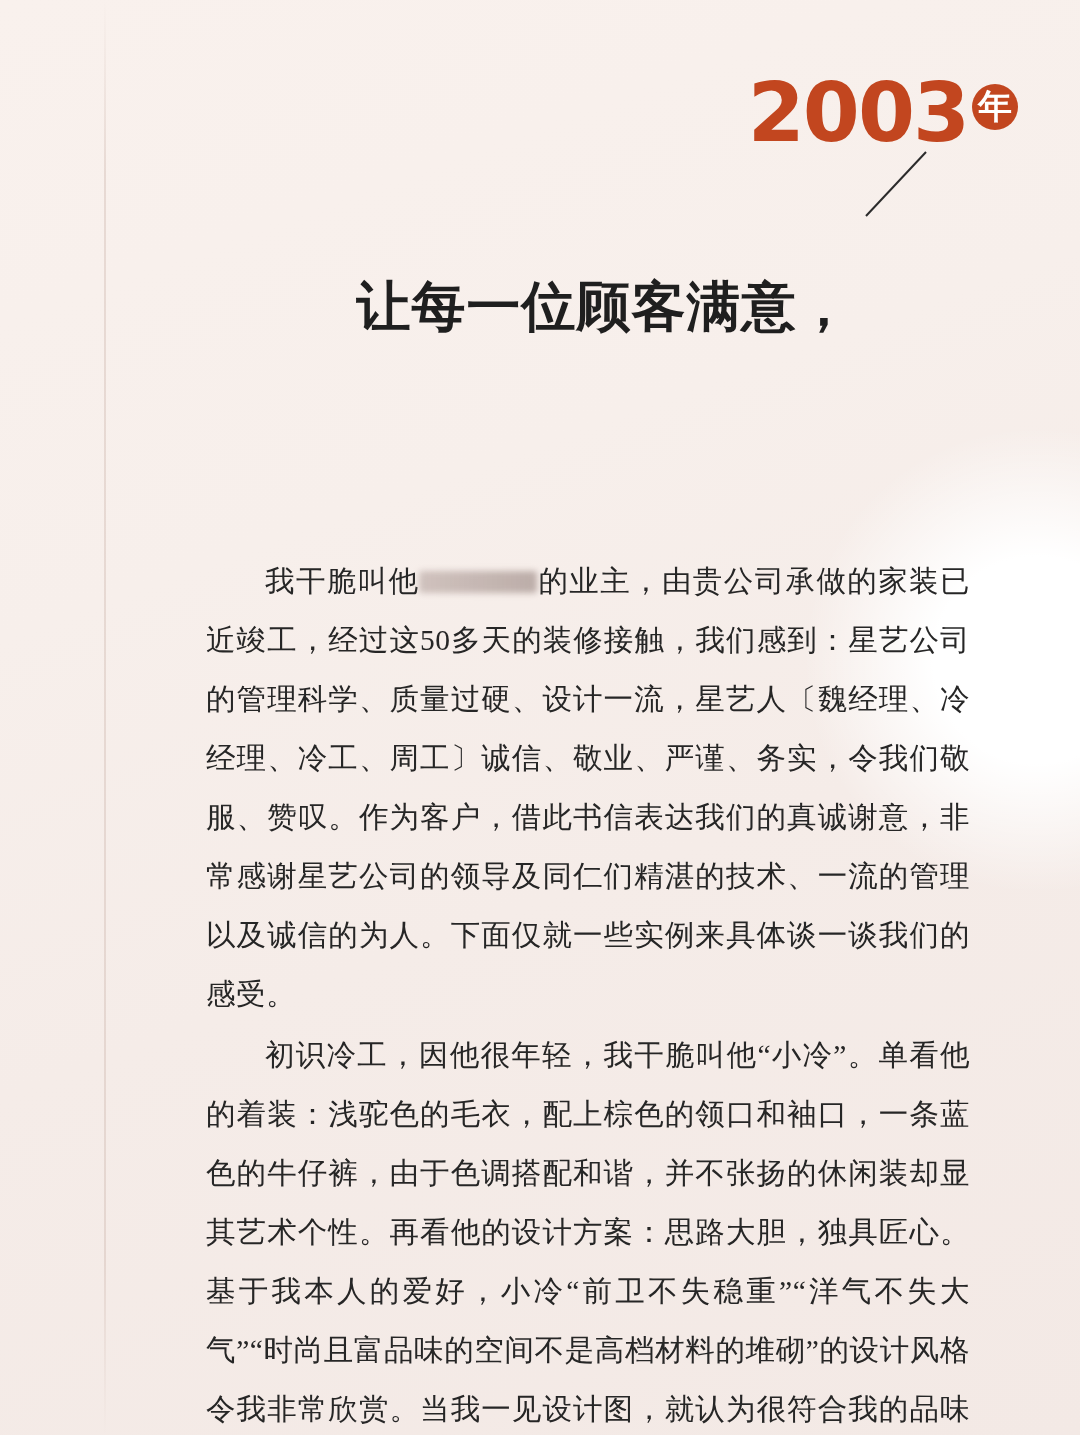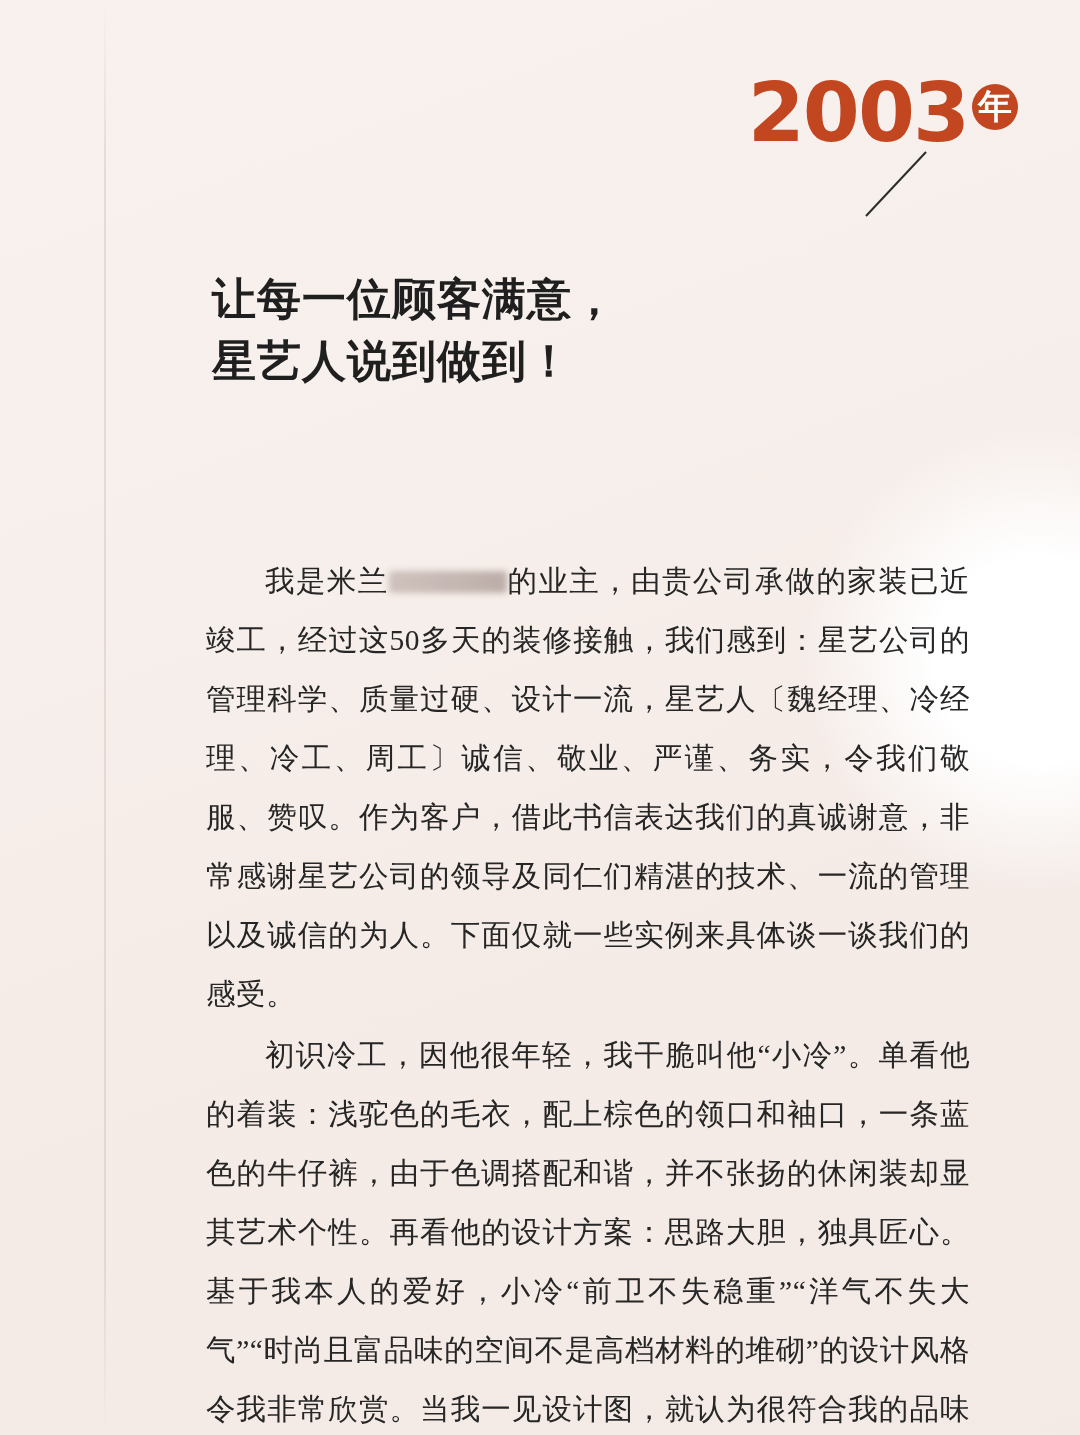--- a/index.html
+++ b/index.html
@@ -83,29 +83,30 @@
     position: absolute;
     right: 150px;
     top: 150px;
     width: 70px;
     height: 70px;
   }
 
   
   .headline {
     position: absolute;
-    left: 212px;
+    left: 224px;
     top: 268px;
     width: 760px;
     font-family: "Liberation Sans", sans-serif;
     font-weight: 700;
-    font-size: 44px;
+    font-size: 54px;
     line-height: 1.42;
     color: #1f1f1f;
     letter-spacing: 1px;
+    text-align: center;
   }
   .headline .line {
     display: block;
   }
 
   
   .subtitle {
     position: absolute;
     left: 212px;
     top: 470px;
@@ -157,24 +158,23 @@
     <span class="year-number">2003</span>
     <span class="year-suffix">年</span>
   </div>
 
   <svg class="year-stroke" viewBox="0 0 70 70">
     <path d="M66 2 L6 66" stroke="#2b2b2b" stroke-width="2" fill="none"></path>
   </svg>
 
   <div class="headline">
     <span class="line">让每一位顾客满意，</span>
-    <span class="line">星艺人说到做到！</span>
   </div>
 
 
   <div class="letter">
     <p>
-      <span>我是米兰</span><span class="redacted"></span><span>的业主，由贵公司承做的家装已近竣工，经过这50多天的装修接触，我们感到：星艺公司的管理科学、质量过硬、设计一流，星艺人〔魏经理、冷经理、冷工、周工〕诚信、敬业、严谨、务实，令我们敬服、赞叹。作为客户，借此书信表达我们的真诚谢意，非常感谢星艺公司的领导及同仁们精湛的技术、一流的管理以及诚信的为人。下面仅就一些实例来具体谈一谈我们的感受。</span>
+      <span>我干脆叫他</span><span class="redacted"></span><span>的业主，由贵公司承做的家装已近竣工，经过这50多天的装修接触，我们感到：星艺公司的管理科学、质量过硬、设计一流，星艺人〔魏经理、冷经理、冷工、周工〕诚信、敬业、严谨、务实，令我们敬服、赞叹。作为客户，借此书信表达我们的真诚谢意，非常感谢星艺公司的领导及同仁们精湛的技术、一流的管理以及诚信的为人。下面仅就一些实例来具体谈一谈我们的感受。</span>
     </p>
     <p>初识冷工，因他很年轻，我干脆叫他“小冷”。单看他的着装：浅驼色的毛衣，配上棕色的领口和袖口，一条蓝色的牛仔裤，由于色调搭配和谐，并不张扬的休闲装却显其艺术个性。再看他的设计方案：思路大胆，独具匠心。基于我本人的爱好，小冷“前卫不失稳重”“洋气不失大气”“时尚且富品味的空间不是高档材料的堆砌”的设计风格令我非常欣赏。当我一见设计图，就认为很符合我的品味并决定装修就交给星艺装饰了。对于任何一家家装公司，设计师都是承揽客户的第一要员，是否留得住客户，关键要看设计师个人的品位及洞察客户兴趣爱好的综合能力。小冷不仅专业能力强，且具备良好的敬业精神。记得刚开工时，小冷经常往工地跑，向施工人员反复交代操作意见，并利用公休时间陪我们一起选</p>
   </div>
 
 </div>
 
 </body></html>

